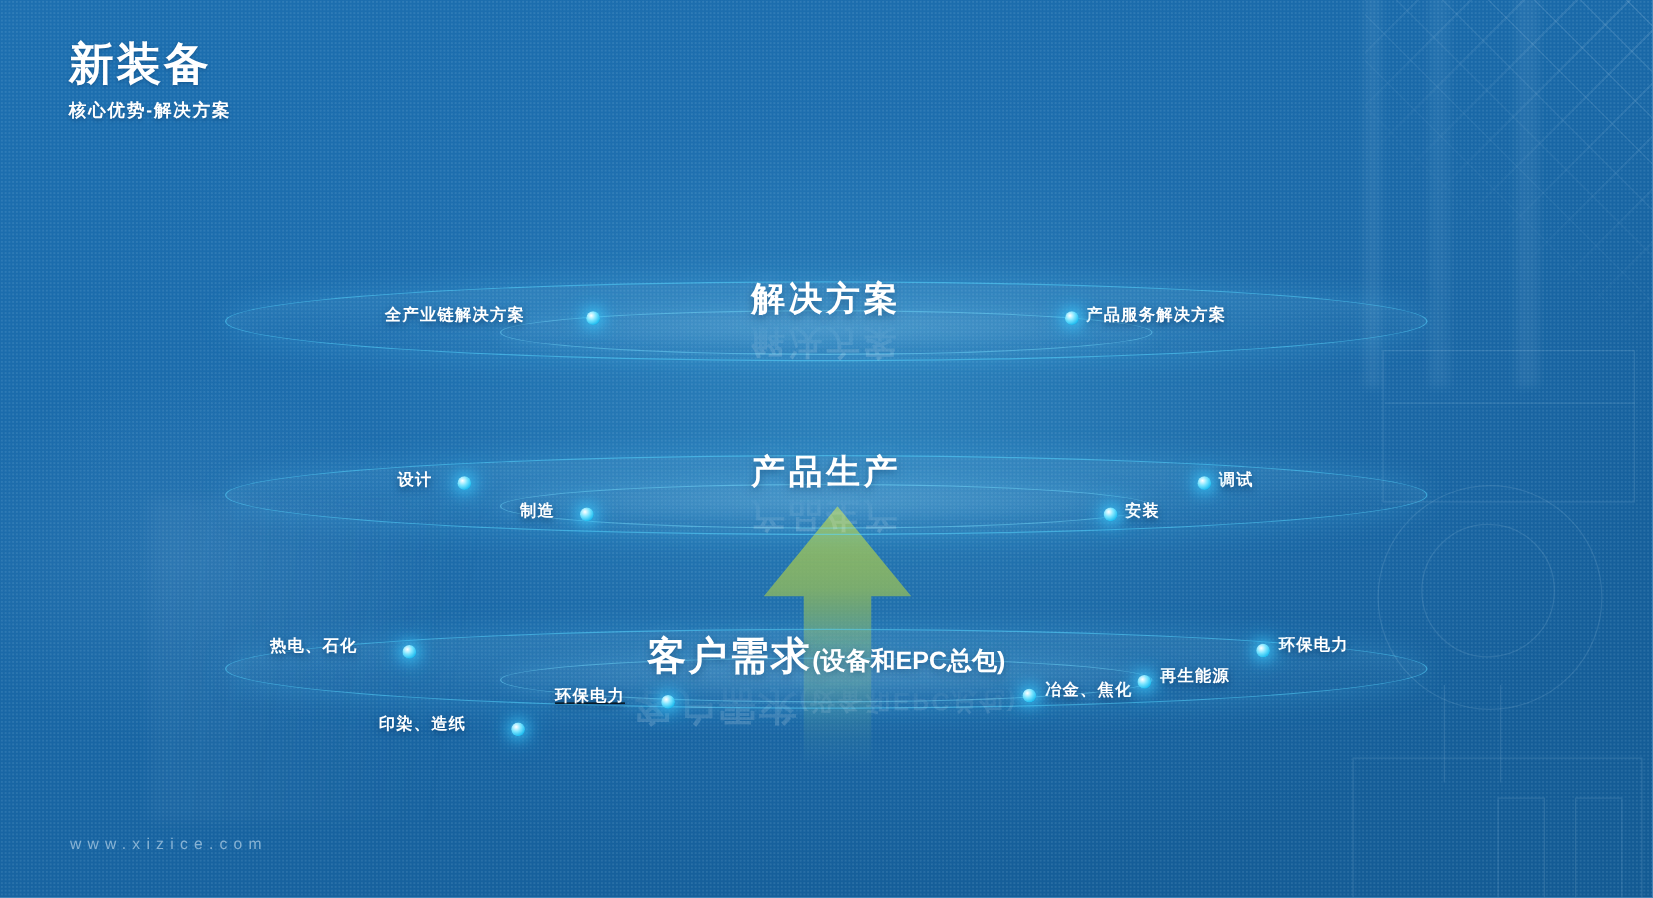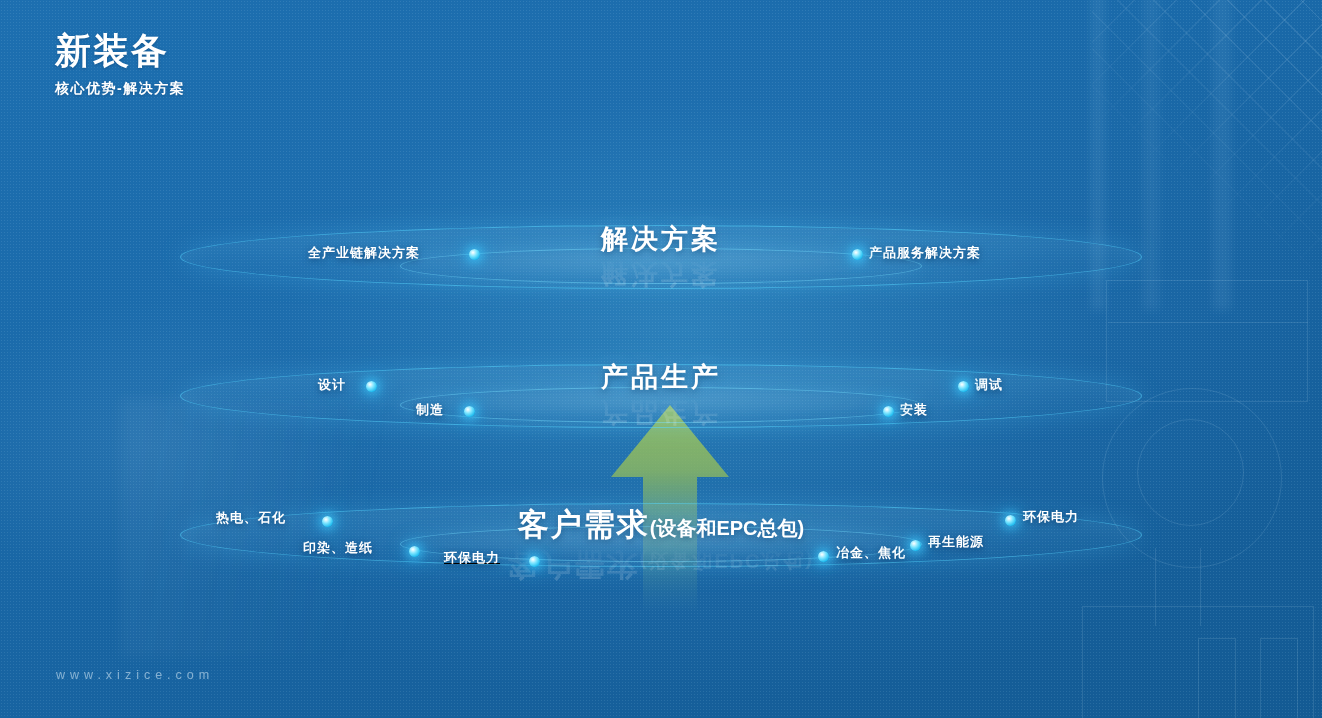--- a/index.html
+++ b/index.html
@@ -239,21 +239,21 @@
     </div>
     <div class="reflect" style="top:543px;font-size:31px;letter-spacing:2px;">
       <span>客户需求</span><span style="font-size:20px;">(设备和EPC总包)</span>
     </div>
 
     <div class="node" style="left:216px;top:508px;font-family:Liberation Serif, serif;">
       <span class="lbl">热电、石化</span>
       <span class="dot" style="left:106px;top:8px;"></span>
     </div>
 
-    <div class="node" style="left:303px;top:538px;">
+    <div class="node" style="left:303px;top:570px;">
       <span class="lbl">印染、造纸</span>
       <span class="dot" style="left:106px;top:8px;"></span>
     </div>
 
     <div class="node" style="left:444px;top:548px;text-decoration:underline;">
       <span class="lbl">环保电力</span>
       <span class="dot" style="left:85px;top:8px;"></span>
     </div>
 
     <div class="node" style="left:836px;top:543px;">

